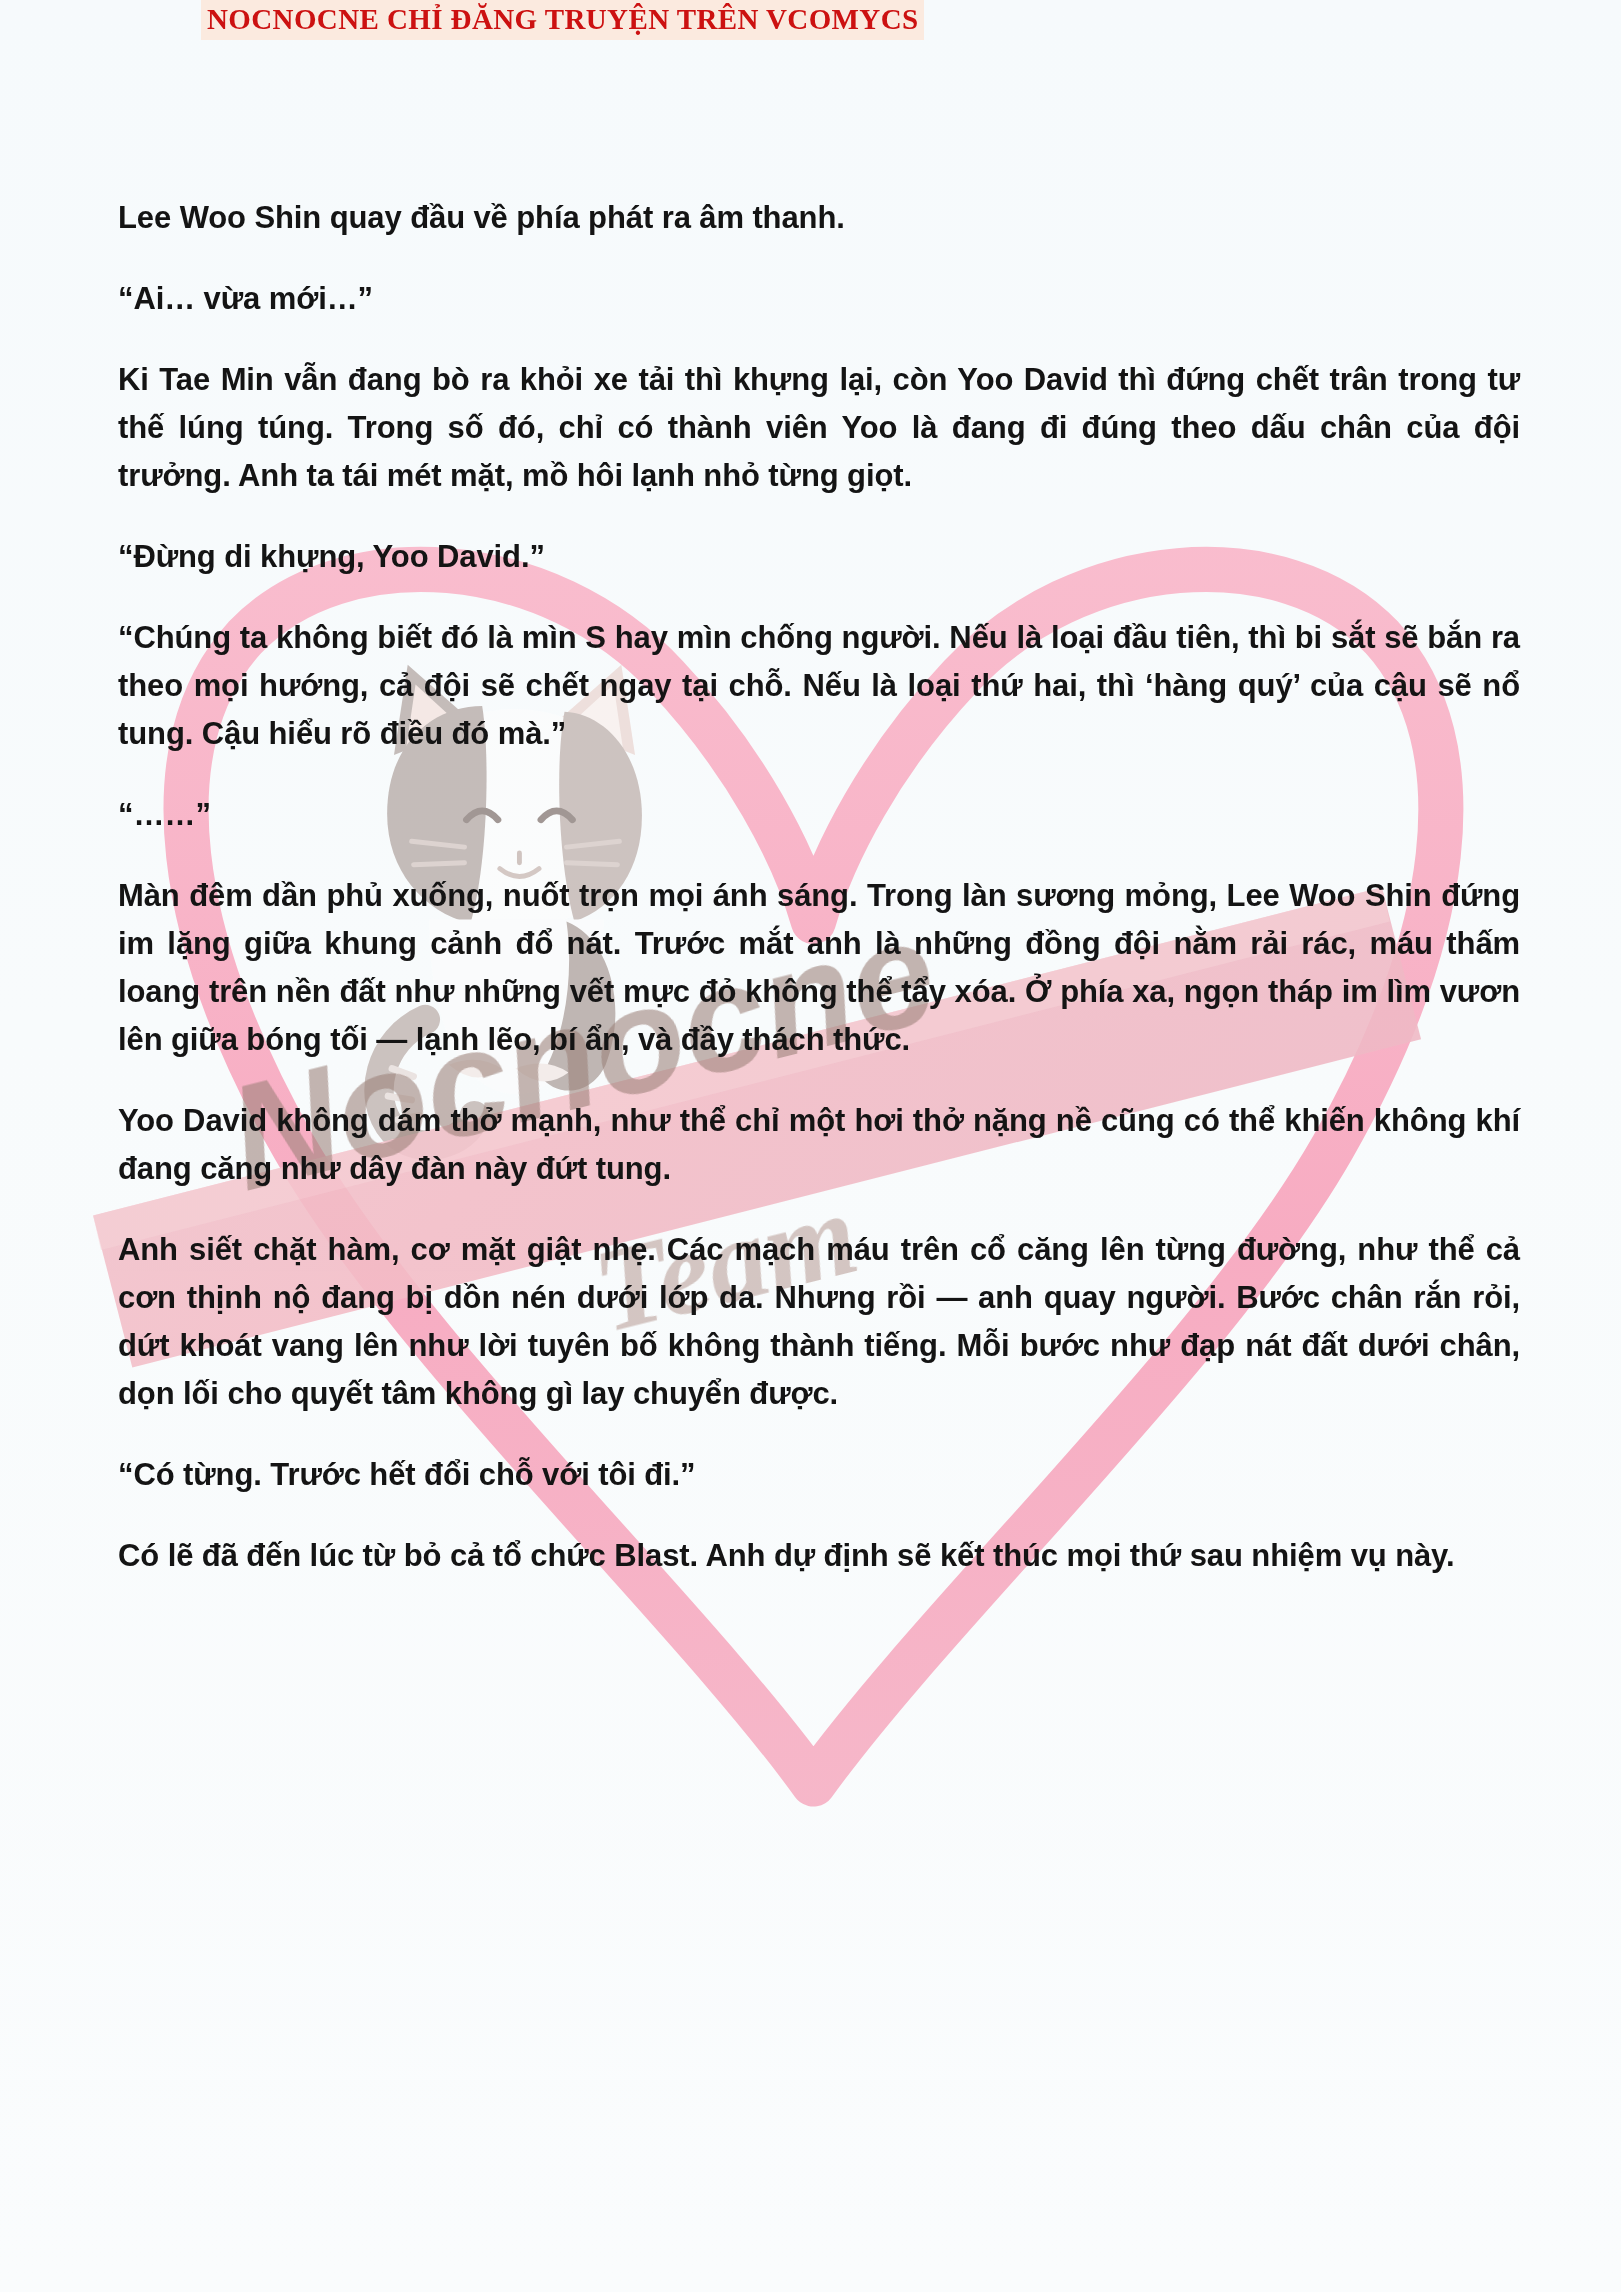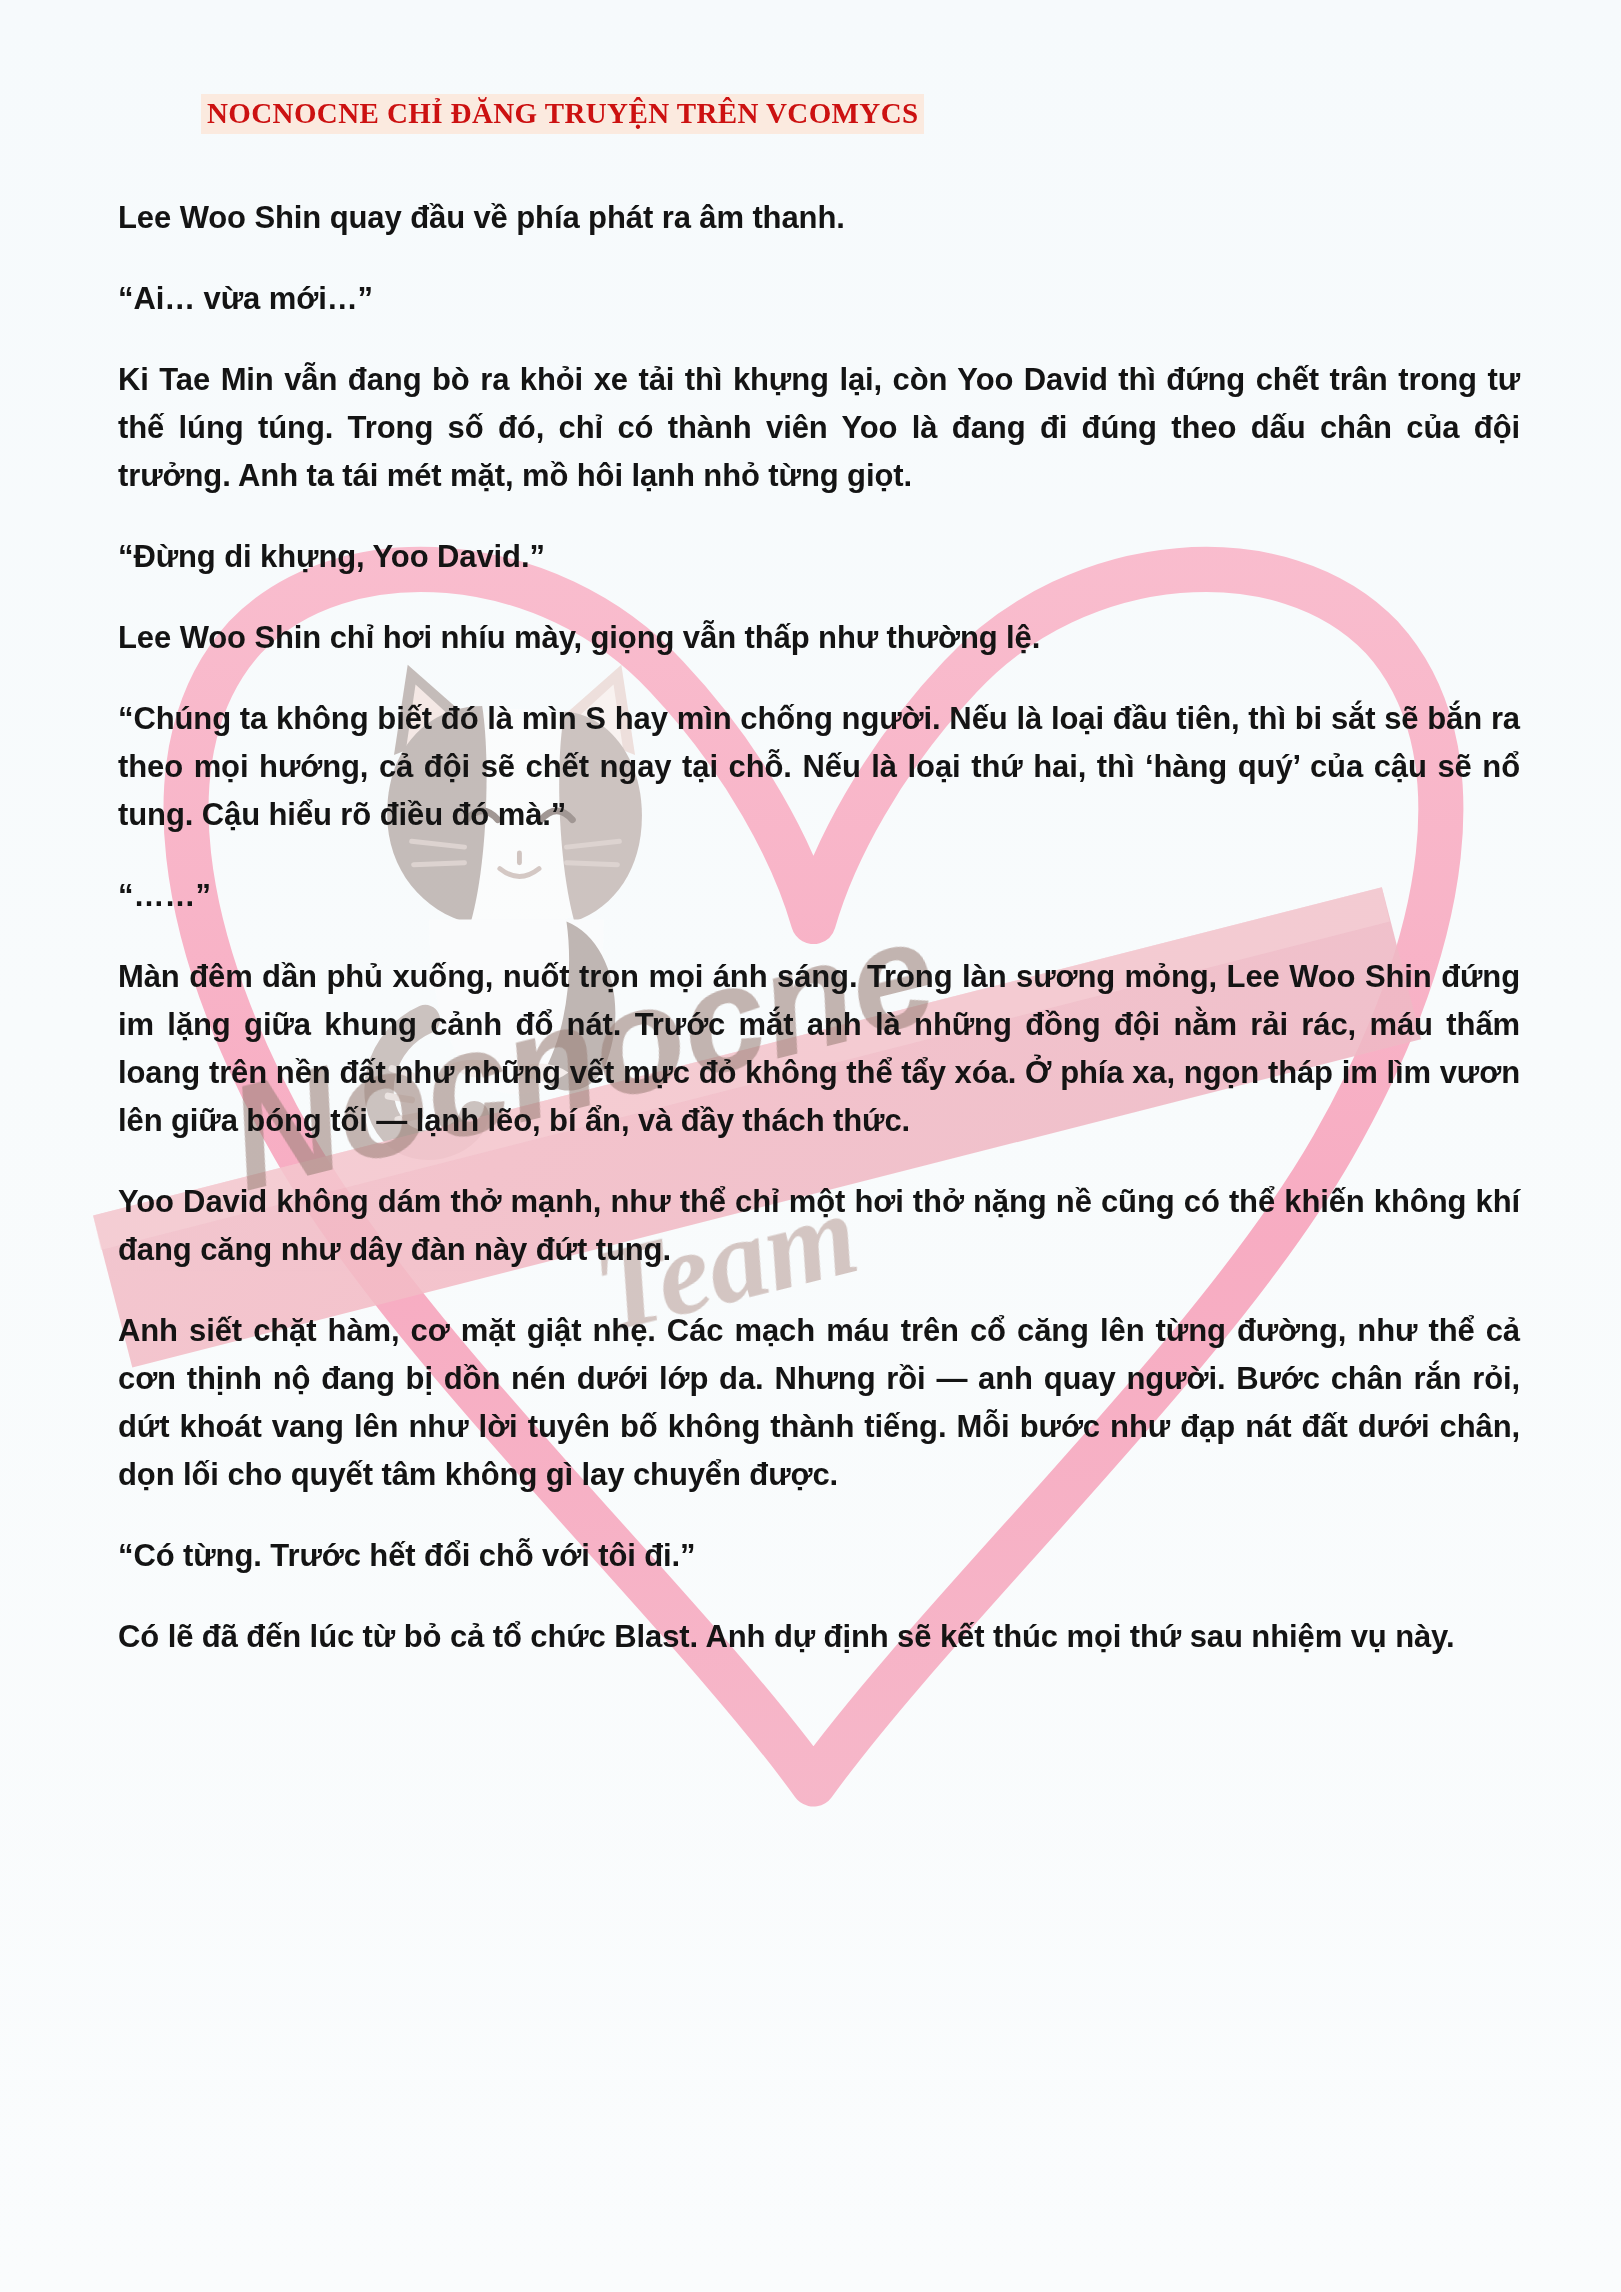--- a/index.html
+++ b/index.html
@@ -39,21 +39,20 @@
     position: relative;
     z-index: 3;
     padding: 0;
   }
 
   
   .header-wrap {
     position: absolute;
     left: 0; top: 0;
     width: 1386px;
-    padding-top: 94px;
     padding-left: 201px;
     box-sizing: border-box;
   }
   .header-title {
     display: inline-block;
     font-family: "Liberation Serif", serif;
     font-weight: bold;
     font-size: 29px;
     letter-spacing: 0.4px;
     color: #cc1111;
@@ -174,21 +173,20 @@
 
     <div class="header-wrap">
       <span class="header-title">NOCNOCNE CHỈ ĐĂNG TRUYỆN TRÊN VCOMYCS</span>
     </div>
 
     <div class="article">
       <p class="para noj">Lee Woo Shin quay đầu về phía phát ra âm thanh.</p>
       <p class="para noj">“Ai… vừa mới…”</p>
       <p class="para">Ki Tae Min vẫn đang bò ra khỏi xe tải thì khựng lại, còn Yoo David thì đứng chết trân trong tư thế lúng túng. Trong số đó, chỉ có thành viên Yoo là đang đi đúng theo dấu chân của đội trưởng. Anh ta tái mét mặt, mồ hôi lạnh nhỏ từng giọt.</p>
       <p class="para noj">“Đừng di khựng, Yoo David.”</p>
-      <p class="para noj">Lee Woo Shin chỉ hơi nhíu mày, giọng vẫn thấp như thường lệ.</p>
       <p class="para">“Chúng ta không biết đó là mìn S hay mìn chống người. Nếu là loại đầu tiên, thì bi sắt sẽ bắn ra theo mọi hướng, cả đội sẽ chết ngay tại chỗ. Nếu là loại thứ hai, thì ‘hàng quý’ của cậu sẽ nổ tung. Cậu hiểu rõ điều đó mà.”</p>
       <p class="para noj small-ellipsis">“……”</p>
       <p class="para">Màn đêm dần phủ xuống, nuốt trọn mọi ánh sáng. Trong làn sương mỏng, Lee Woo Shin đứng im lặng giữa khung cảnh đổ nát. Trước mắt anh là những đồng đội nằm rải rác, máu thấm loang trên nền đất như những vết mực đỏ không thể tẩy xóa. Ở phía xa, ngọn tháp im lìm vươn lên giữa bóng tối — lạnh lẽo, bí ẩn, và đầy thách thức.</p>
       <p class="para">Yoo David không dám thở mạnh, như thể chỉ một hơi thở nặng nề cũng có thể khiến không khí đang căng như dây đàn này đứt tung.</p>
       <p class="para">Anh siết chặt hàm, cơ mặt giật nhẹ. Các mạch máu trên cổ căng lên từng đường, như thể cả cơn thịnh nộ đang bị dồn nén dưới lớp da. Nhưng rồi — anh quay người. Bước chân rắn rỏi, dứt khoát vang lên như lời tuyên bố không thành tiếng. Mỗi bước như đạp nát đất dưới chân, dọn lối cho quyết tâm không gì lay chuyển được.</p>
       <p class="para noj">“Có từng. Trước hết đổi chỗ với tôi đi.”</p>
       <p class="para">Có lẽ đã đến lúc từ bỏ cả tổ chức Blast. Anh dự định sẽ kết thúc mọi thứ sau nhiệm vụ này.</p>
     </div>
 
   </div>

